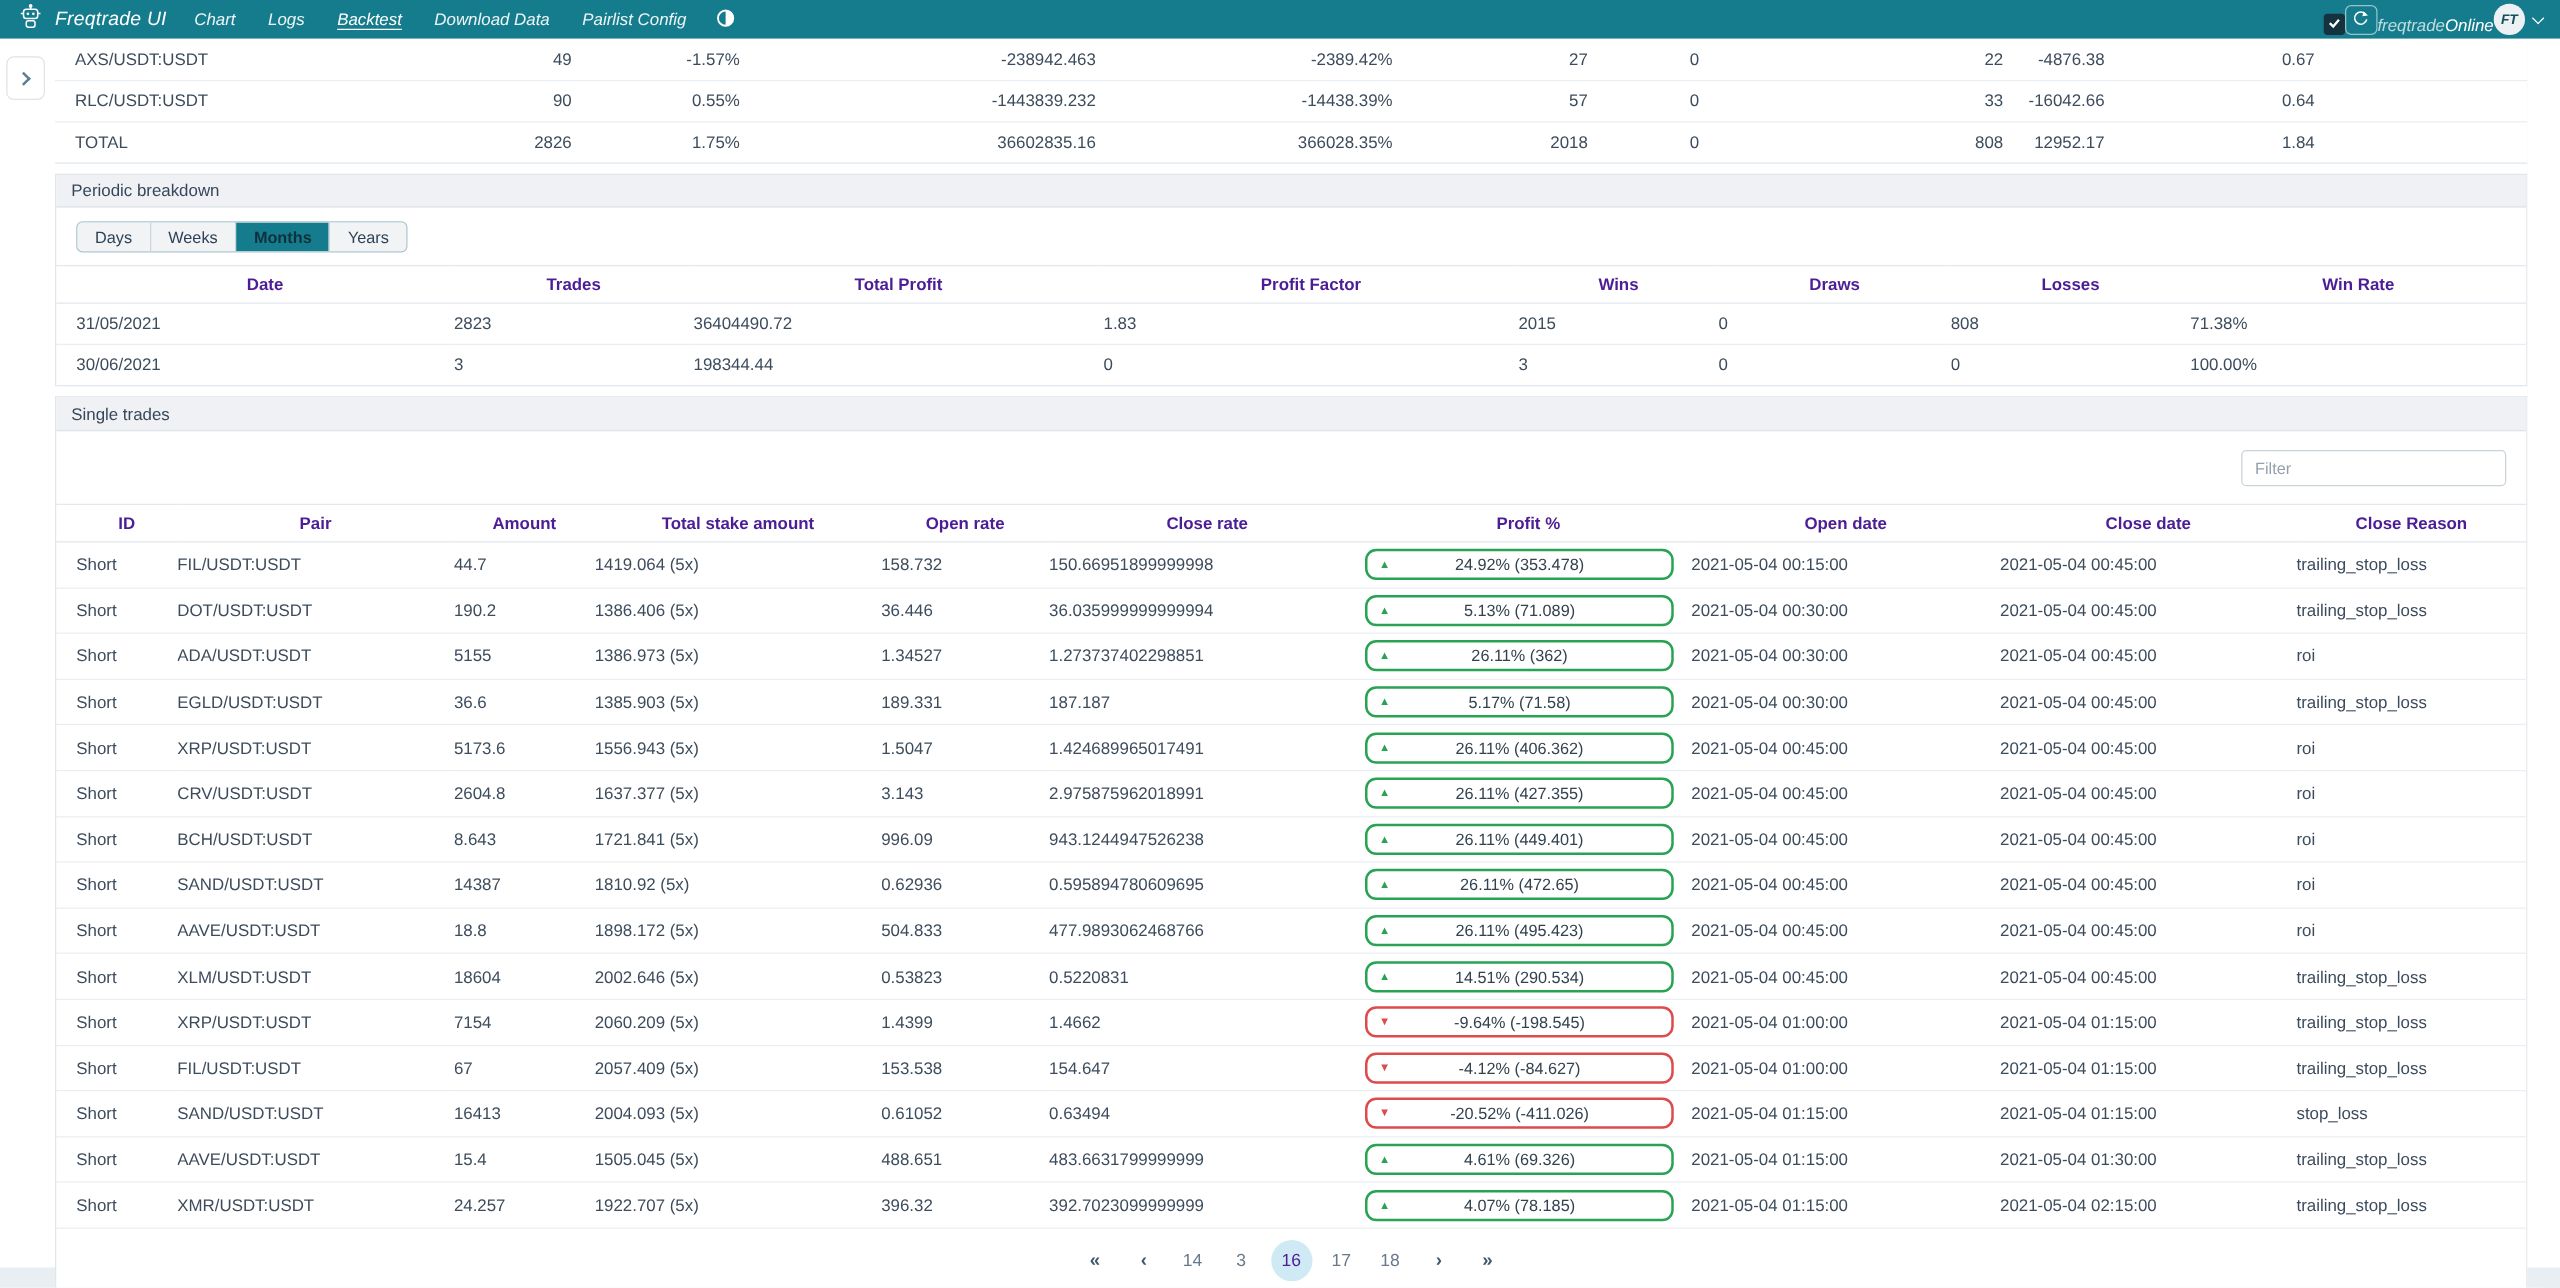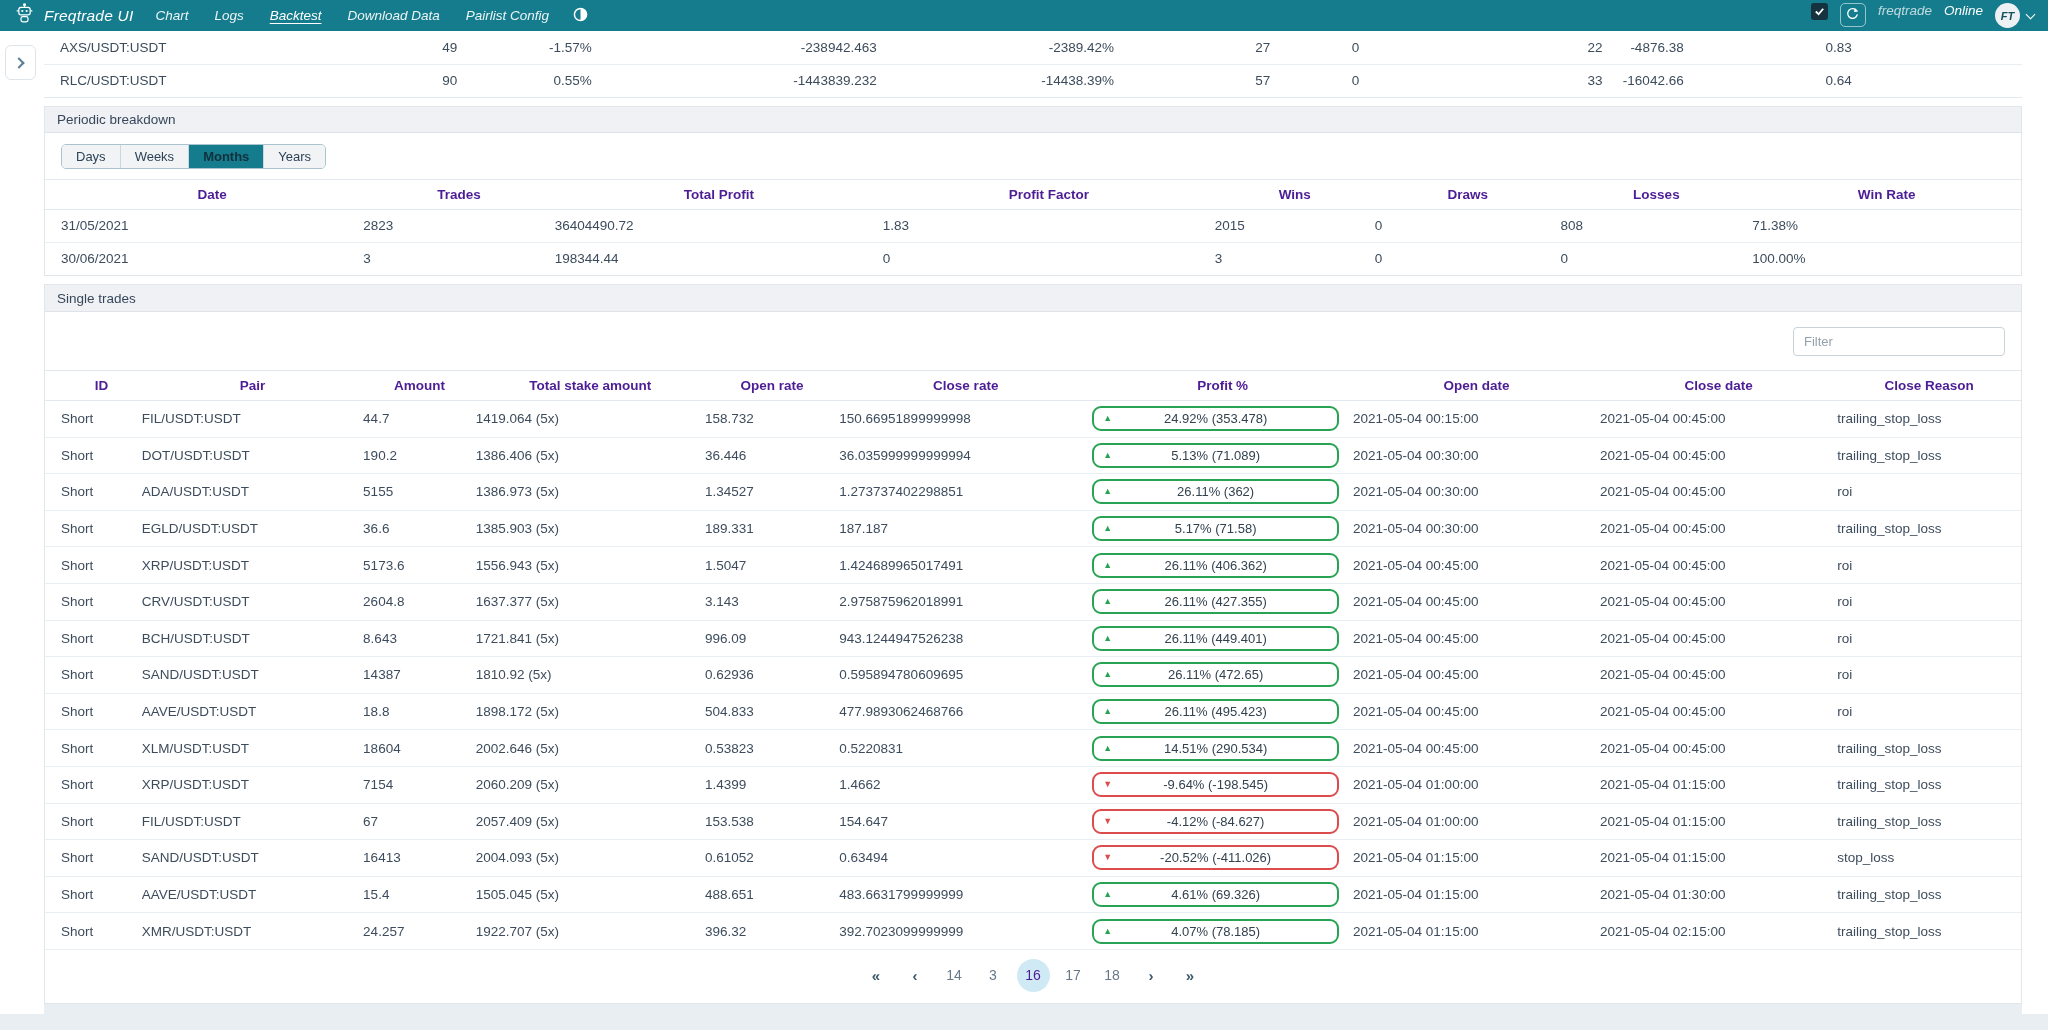--- a/index.html
+++ b/index.html
@@ -9,21 +9,21 @@
 
   
   .navbar { height:31px; background:#147c8c; display:flex; align-items:center;
     padding:0 14px; color:#fff;font-style:italic; }
   .brand { display:flex; align-items:center; gap:9px; margin-right:22px; }
   .brand-title { font-size:15.5px; color:#fff; letter-spacing:.2px; }
   #nav-links { display:flex; align-items:center; gap:26px; }
   #nav-links a { color:rgba(255,255,255,.92); font-size:13.5px; text-decoration:none; cursor:pointer; }
   #nav-links a.active { color:#fff; text-decoration:underline; text-underline-offset:3px; }
   .theme-btn { margin-left:24px; background:none; border:none; cursor:pointer; display:flex; align-items:center; }
-  .nav-right { margin-left:auto; display:flex; align-items:flex-start; gap:12px; }
+  .nav-right { margin-left:auto; display:flex; align-items:flex-end; }
   .health-check { width:17px; height:17px; background:#14333f; border-radius:3px;
     display:flex; align-items:center; justify-content:center; cursor:pointer; }
   .reload-btn { width:26px; height:24px; border:1px solid rgba(255,255,255,.55); border-radius:5px;
     background:none; display:flex; align-items:center; justify-content:center; cursor:pointer; }
   .bot-name { font-size:13.5px; color:rgba(255,255,255,.72); }
   .bot-status { font-size:13.5px; color:#fff; }
   .avatar { width:25px; height:25px; border-radius:50%; background:#eef1f3; color:#14505c;
     font-size:11px; font-weight:bold; display:flex; align-items:center; justify-content:center; }
   .dd-caret { width:7px; height:7px; border-right:1.6px solid #fff; border-bottom:1.6px solid #fff;
     transform:rotate(45deg); margin-top:-3px; }
@@ -198,34 +198,47 @@
         <tr>
     <td>AXS/USDT:USDT</td>
     <td>49</td>
     <td>-1.57%</td>
     <td>-238942.463</td>
     <td>-2389.42%</td>
     <td>27</td>
     <td>0</td>
     <td>22</td>
     <td>-4876.38</td>
-    <td>0.83</td>
+    <td>0.67</td>
     <td></td>
   </tr>
         <tr>
     <td>RLC/USDT:USDT</td>
     <td>90</td>
     <td>0.55%</td>
     <td>-1443839.232</td>
     <td>-14438.39%</td>
     <td>57</td>
     <td>0</td>
     <td>33</td>
     <td>-16042.66</td>
     <td>0.64</td>
+    <td></td>
+  </tr>
+        <tr>
+    <td>TOTAL</td>
+    <td>2826</td>
+    <td>1.75%</td>
+    <td>36602835.16</td>
+    <td>366028.35%</td>
+    <td>2018</td>
+    <td>0</td>
+    <td>808</td>
+    <td>12952.17</td>
+    <td>1.84</td>
     <td></td>
   </tr>
       </tbody>
   </table>
 
   <div class="card">
     <div class="card-header">Periodic breakdown</div>
     <div class="tab-wrap">
       <div class="btn-group" id="tab-group">
           <button>Days</button>

